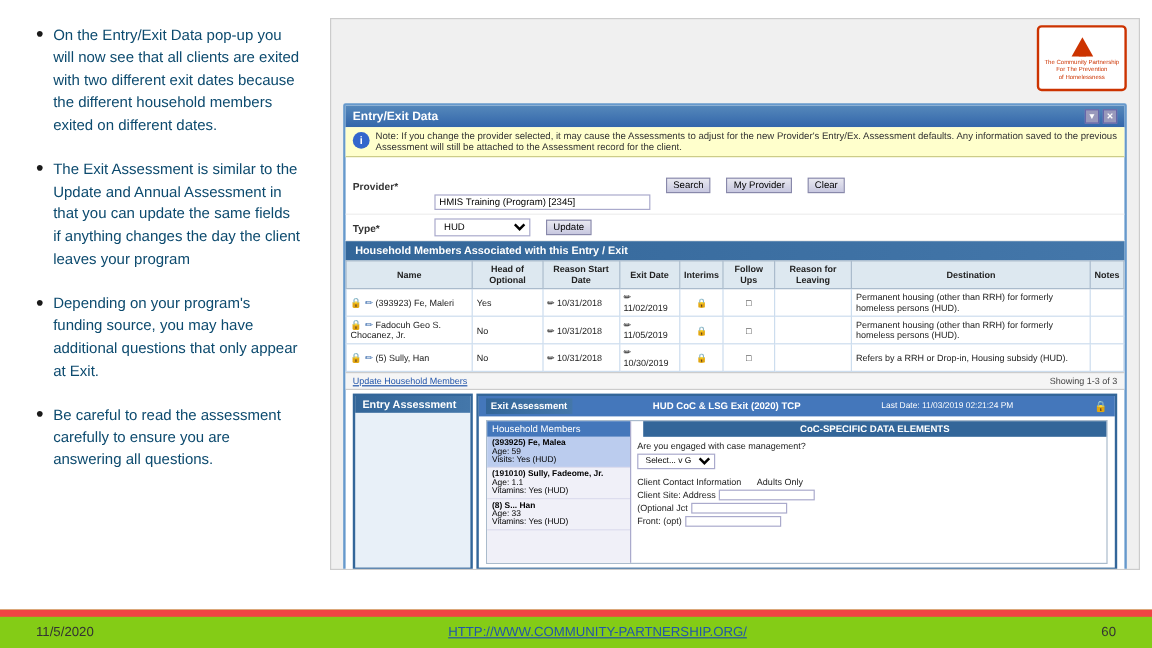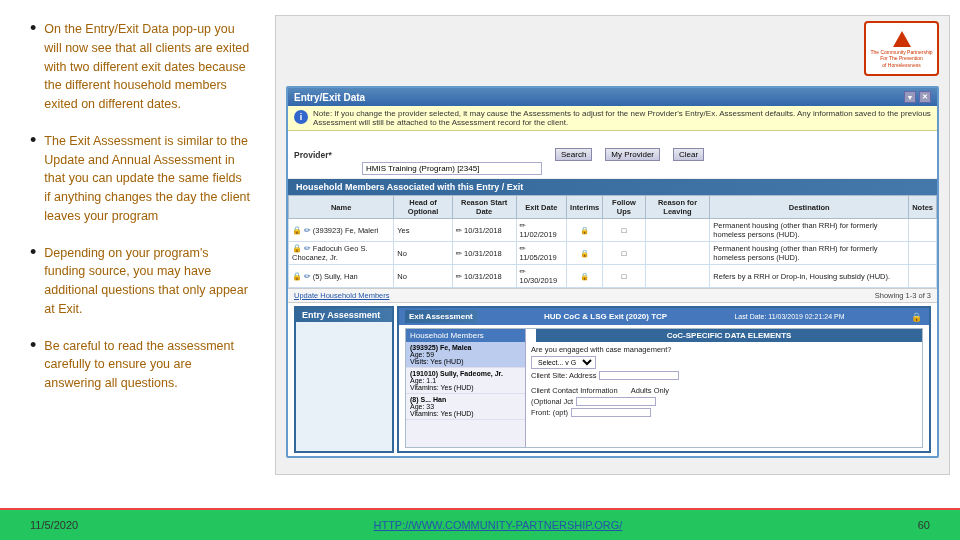--- a/index.html
+++ b/index.html
@@ -45,21 +45,21 @@
       color: #1a1a1a;
       font-size: 18px;
       line-height: 1.2;
       flex-shrink: 0;
       margin-top: -2px;
     }
 
     .bullet-text {
       font-size: 12.5px;
       line-height: 1.5;
-      color: #a16207;
+      color: #0c4a6e;
     }
 
     
     .right-panel {
       flex: 1;
       padding: 5px 10px 5px 5px;
       position: relative;
     }
 
     .screenshot-area {
@@ -344,22 +344,22 @@
     }
 
     .lock-gold {
       color: #cc9900;
       font-size: 9px;
     }
 
     
     .footer {
       height: 32px;
-      background: #22c55e;
-      border-top: 2px solid #ef4444;
+      background: #84cc16;
+      border-top: 6px solid #ef4444;
       display: flex;
       align-items: center;
       justify-content: space-between;
       padding: 0 30px;
     }
 
     .footer-date {
       font-size: 11px;
       color: #333;
     }
@@ -445,20 +445,27 @@
           </div>
 
           <div class="ee-form-row">
             <span class="ee-label">Provider*</span>
             <input class="ee-field" style="width: 180px; margin-top: 28px;" readonly="" value="HMIS Training (Program) [2345]">
             <button class="ee-btn">Search</button>
             <button class="ee-btn">My Provider</button>
             <button class="ee-btn">Clear</button>
           </div>
 
+          <div class="ee-form-row">
+            <span class="ee-label">Type*</span>
+            <select class="ee-field" style="width:60px; font-size:8px;">
+              <option>HUD</option>
+            </select>
+            <button class="ee-btn">Update</button>
+          </div>
 
           <div class="ee-members-header">
             <span>Household Members Associated with this Entry / Exit</span>
           </div>
 
           <table class="ee-table">
             <thead>
               <tr>
                 <th>Name</th>
                 <th>Head of Optional</th>
@@ -563,27 +570,27 @@
                   <div class="coc-header">CoC-SPECIFIC DATA ELEMENTS</div>
                   <div class="coc-content">
                     <div class="form-row-small">
                       <span class="form-label-small">Are you engaged with case management?</span>
                     </div>
                     <div class="form-row-small">
                       <select class="form-select-small">
                         <option>Select... v G</option>
                       </select>
                     </div>
+                    <div class="form-row-small" style="margin-top:6px;">
+                      <span class="form-label-small">Client Contact Information</span>
+                      <span class="form-label-small" style="margin-left:10px;">Adults Only</span>
+                    </div>
                     <div class="form-row-small">
                       <span class="form-label-small">Client Site: Address</span>
                       <input type="text" style="width: 80px; font-size: 7px; border: 1px solid rgb(170, 170, 204);">
-                    </div>
-                    <div class="form-row-small" style="margin-top:6px;">
-                      <span class="form-label-small">Client Contact Information</span>
-                      <span class="form-label-small" style="margin-left:10px;">Adults Only</span>
                     </div>
                     <div class="form-row-small">
                       <span class="form-label-small">(Optional Jct</span>
                       <input type="text" style="width: 80px; font-size: 7px; border: 1px solid rgb(170, 170, 204);">
                     </div>
                     <div class="form-row-small">
                       <span class="form-label-small">Front: (opt)</span>
                       <input type="text" style="width: 80px; font-size: 7px; border: 1px solid rgb(170, 170, 204);">
                     </div>
                   </div>

